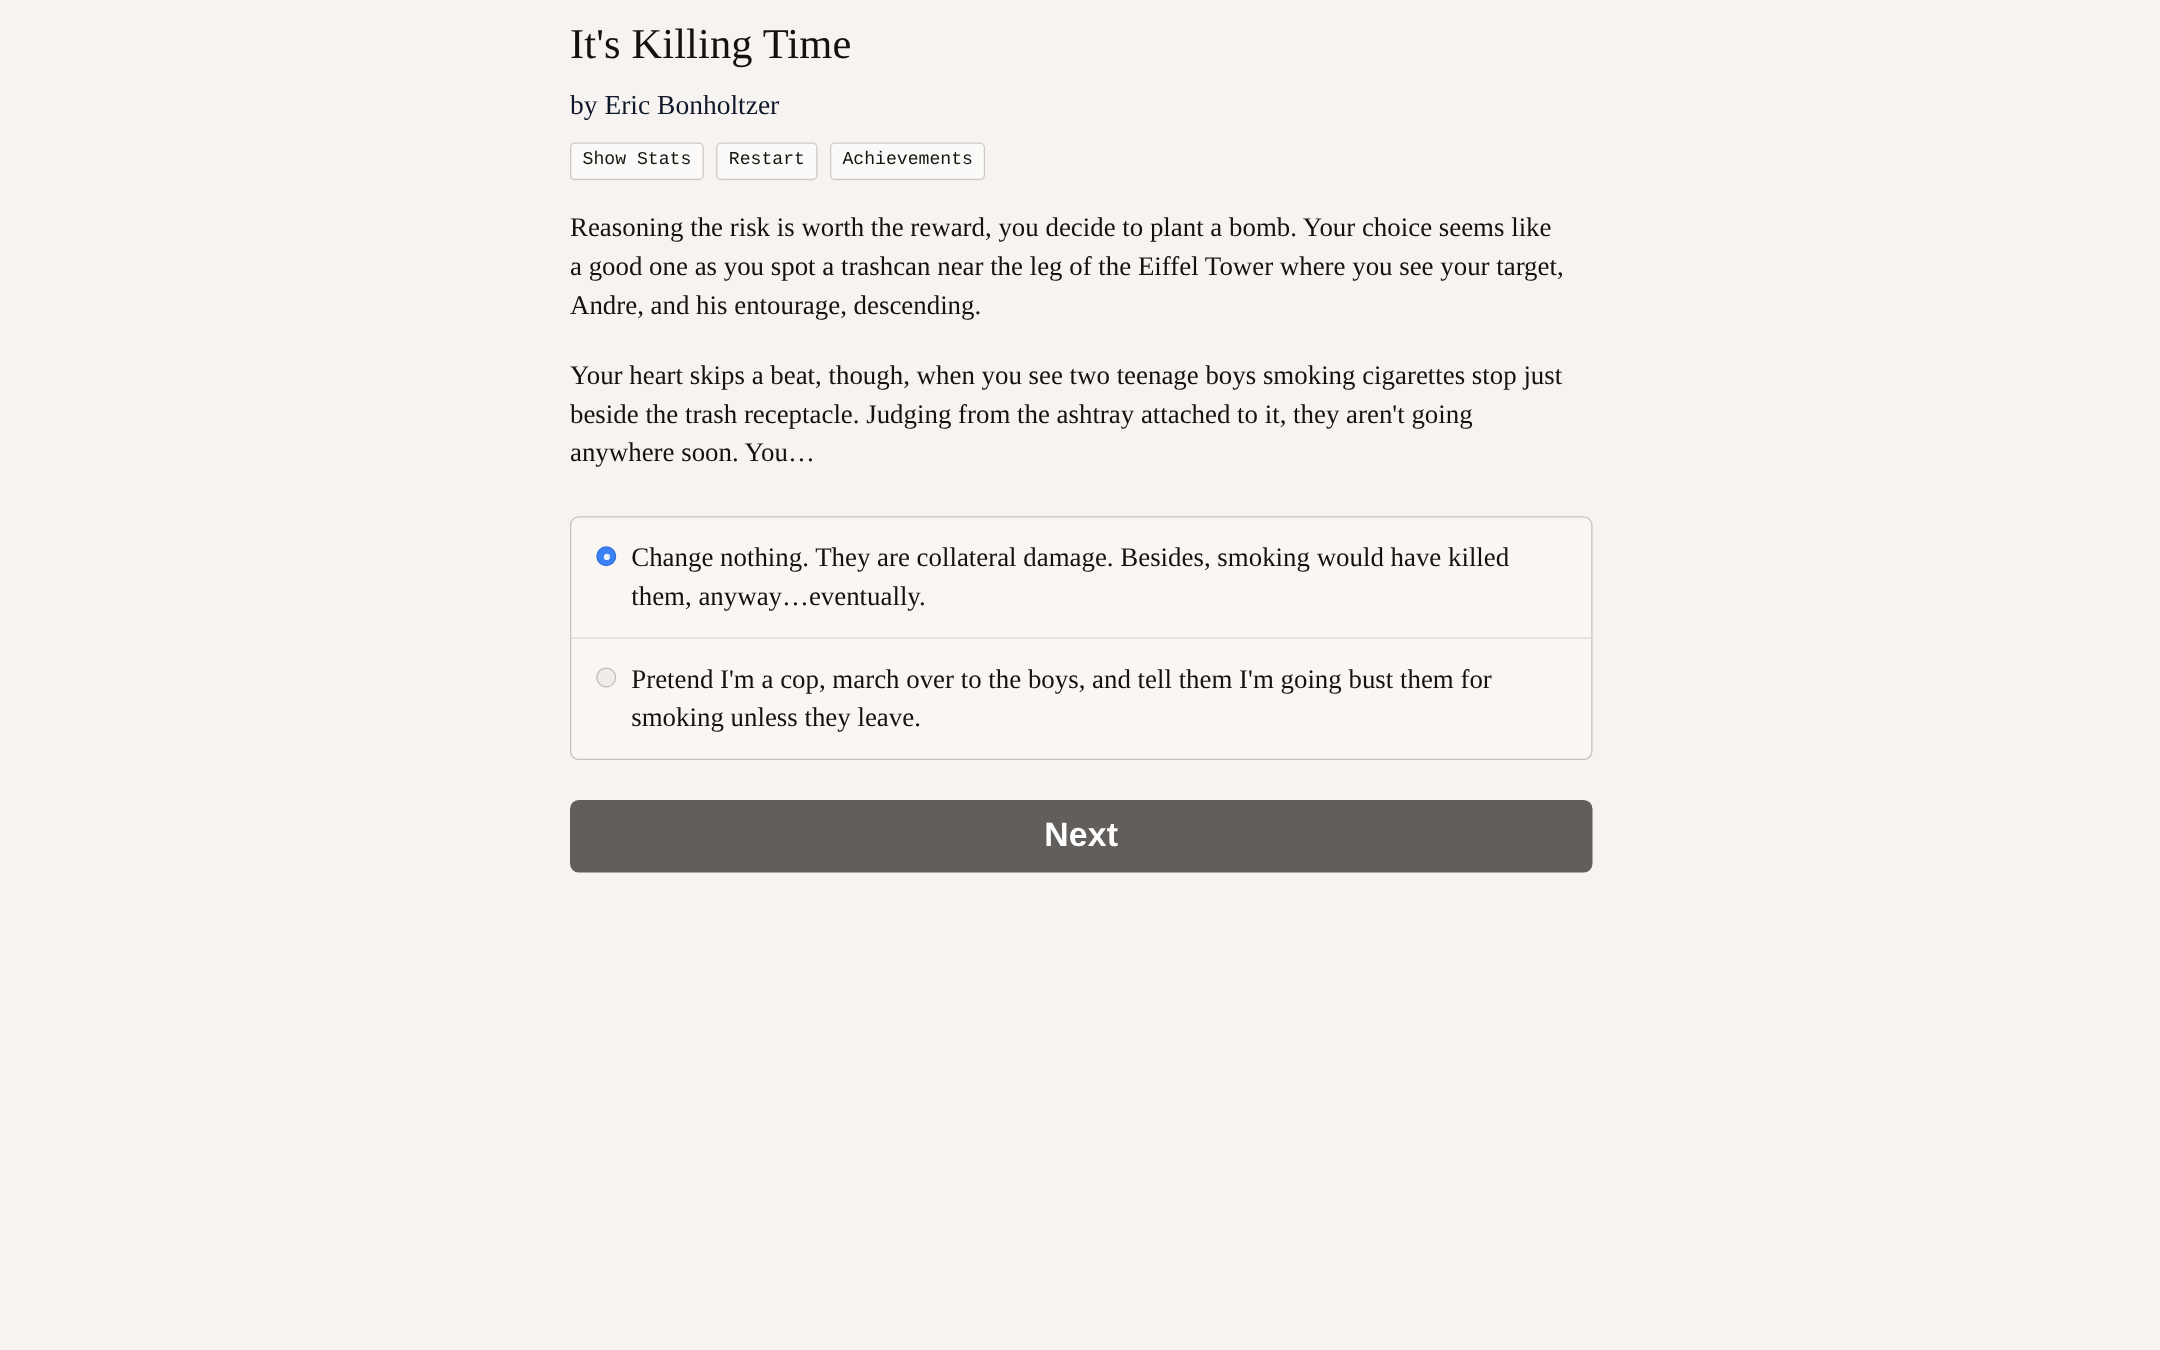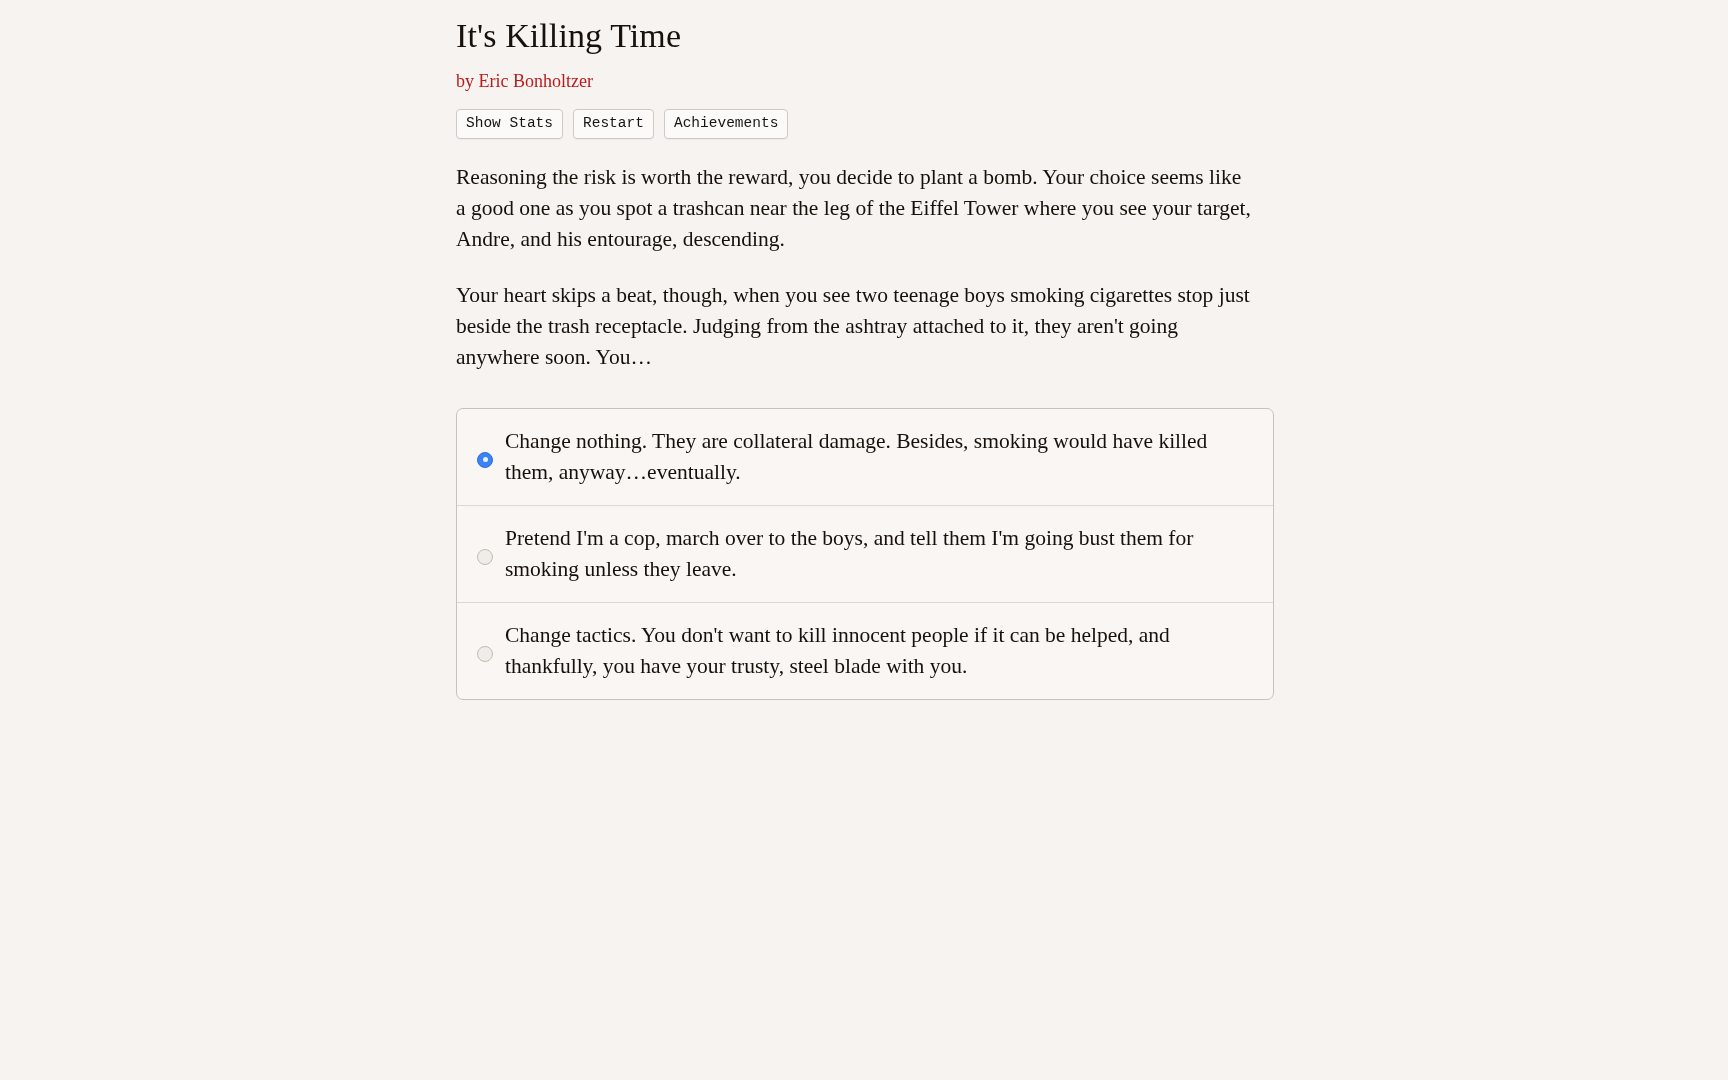--- a/index.html
+++ b/index.html
@@ -36,24 +36,24 @@
     font-size: 34px;
     font-weight: 400;
     line-height: 1.15;
     margin: 0;
     padding-top: 16px;
     color: #17100b;
     letter-spacing: 0.1px;
   }
   .game-byline {
     font-family: "Liberation Serif", "DejaVu Serif", serif;
-    font-size: 18px;
+    font-size: 22px;
     font-weight: 400;
     margin: 16px 0 0 0;
-    color: #b91c1c;
+    color: #0f172a;
   }
 
   
   .toolbar {
     margin-top: 17px;
     display: flex;
     gap: 10px;
     align-items: center;
   }
   .tool-btn {
@@ -86,21 +86,21 @@
   
   .choices {
     margin-top: 35px;
     border: 1px solid #c9c2bb;
     border-radius: 7px;
     background: #faf6f3;
     overflow: hidden;
   }
   .choice {
     display: flex;
-    align-items: center;
+    align-items: flex-start;
     padding: 17px 18px 18px 10px;
     border-bottom: 1px solid #ddd7d1;
     cursor: pointer;
     background: transparent;
   }
   .choice:last-child { border-bottom: none; }
 
   .radio {
     flex: 0 0 auto;
     width: 16px;
@@ -176,21 +176,18 @@
 
     <div class="choices" id="choices">
         <div class="choice">
           <span class="radio selected"></span>
           <span class="choice-text">Change nothing. They are collateral damage. Besides, smoking would have killed them, anyway…eventually.</span>
         </div>
         <div class="choice">
           <span class="radio"></span>
           <span class="choice-text">Pretend I'm a cop, march over to the boys, and tell them I'm going bust them for smoking unless they leave.</span>
         </div>
-        <div class="choice">
-          <span class="radio"></span>
-          <span class="choice-text">Change tactics. You don't want to kill innocent people if it can be helped, and thankfully, you have your trusty, steel blade with you.</span>
-        </div>
       </div>
 
+    <button class="next-btn">Next</button>
 
   </div>
 </div>
 
 </body></html>

